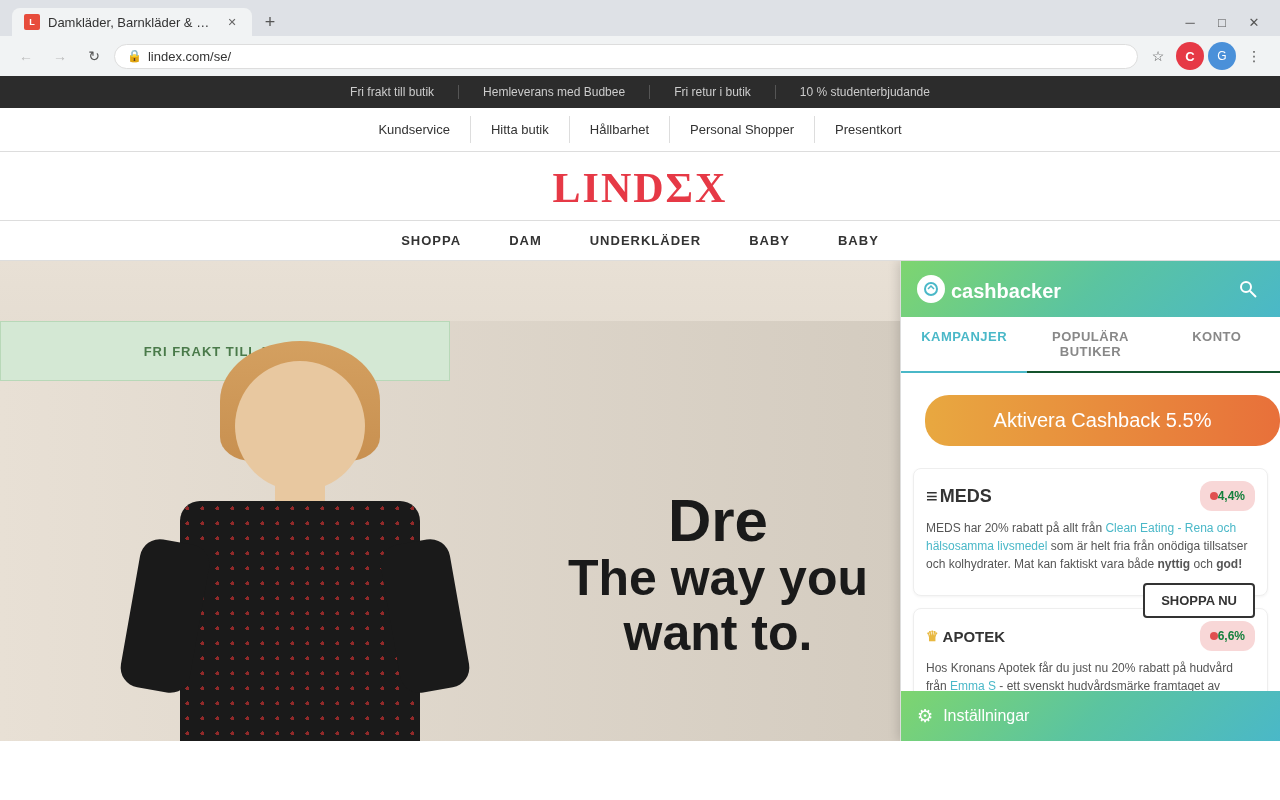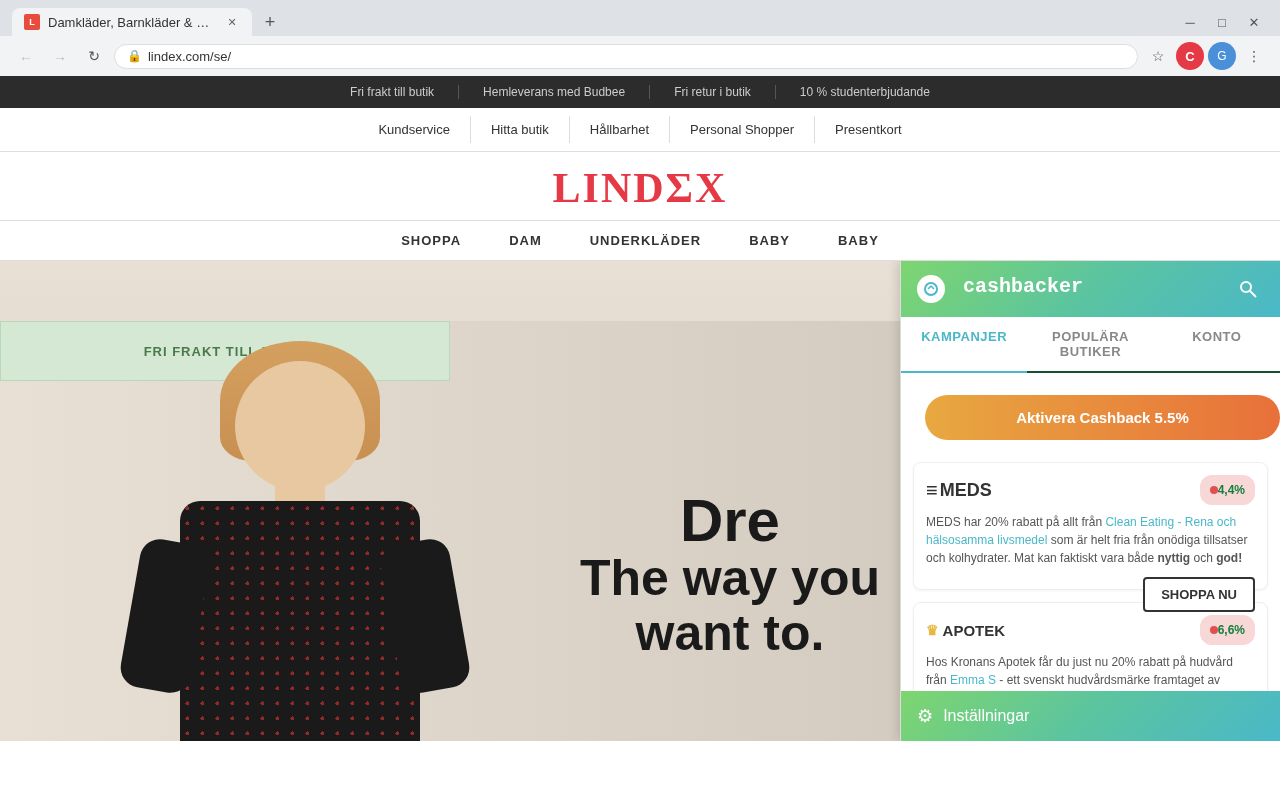--- a/index.html
+++ b/index.html
@@ -48,21 +48,21 @@
     
     .hero { position: relative; width: 100%; height: 480px; background: linear-gradient(to bottom, #e8e0d5 0%, #d4ccc0 100%); overflow: hidden; }
     .hero-free-shipping { position: absolute; top: 0; left: 0; width: 50%; height: 60px; background: #d4e8d4; display: flex; align-items: center; justify-content: center; font-size: 13px; font-weight: 600; color: #4a7a4a; letter-spacing: 1px; border: 1px solid #b8d8b8; }
     .hero-member-offer { position: absolute; top: 0; left: 50%; width: 50%; height: 60px; background: #f5f5f5; display: flex; align-items: center; justify-content: center; font-size: 12px; font-weight: 600; color: #333; text-align: center; border: 1px solid #ddd; padding: 0 20px; }
 
     
     .cashbacker-panel { position: absolute; top: 0; right: 0; width: 380px; height: 100%; background: white; box-shadow: -2px 0 10px rgba(0,0,0,0.15); z-index: 100; display: flex; flex-direction: column; border-left: 1px solid #ddd; }
 
     
     .cb-header { background: linear-gradient(135deg, #7ed56f 0%, #5bc4a0 50%, #4ab8c8 100%); padding: 12px 16px; display: flex; align-items: center; justify-content: space-between; }
-    .cb-logo { display: flex; align-items: flex-start; gap: 18px; font-family: Liberation Mono, monospace; }
+    .cb-logo { display: flex; align-items: flex-end; gap: 6px; }
     .cb-logo-icon { width: 28px; height: 28px; border-radius: 50%; background: white; display: flex; align-items: center; justify-content: center; font-size: 14px; color: #4ab8c8; font-weight: bold; }
     .cb-logo-text { font-size: 20px; font-weight: bold; color: white; }
     .cb-search { width: 32px; height: 32px; display: flex; align-items: center; justify-content: center; color: white; font-size: 18px; cursor: pointer; }
 
     
     .cb-tabs { display: flex; border-bottom: 2px solid #14532d; background: white; }
     .cb-tab { flex: 1; text-align: center; padding: 12px 8px; font-size: 13px; font-weight: 600; color: #888; cursor: pointer; letter-spacing: 0.5px; }
     .cb-tab.active { color: #4ab8c8; border-bottom: 2px solid #4ab8c8; margin-bottom: -2px; }
 
     
@@ -184,21 +184,21 @@
 
         <div style="position:absolute; top:160px; left:100px; width:240px; height:240px; background: #1a1a1a; border-radius: 20px 20px 0 0; overflow:hidden;">
 
           <div style="width:100%; height:100%; background-image: radial-gradient(circle, #c43030 2px, transparent 2px); background-size: 15px 15px; opacity: 0.7;"></div>
         </div>
 
         <div style="position:absolute; top:200px; left:50px; width:70px; height:150px; background: #1a1a1a; border-radius: 20px; transform: rotate(10deg);"></div>
         <div style="position:absolute; top:200px; right:80px; width:70px; height:150px; background: #1a1a1a; border-radius: 20px; transform: rotate(-10deg);"></div>
       </div>
 
-      <div style="position:absolute; bottom:80px; right:20px; text-align:center; z-index:10;margin-left:28px;">
+      <div style="position:absolute; bottom:80px; right:32px; text-align:center; z-index:10;margin-left:28px;">
         <div style="font-size:60px; font-weight:900; color:#1a1a1a; line-height:1;">Dre</div>
         <div style="font-size:50px; font-weight:900; color:#1a1a1a; line-height:1.1;">The way you</div>
         <div style="font-size:50px; font-weight:900; color:#1a1a1a; line-height:1.1;">want to.</div>
       </div>
     </div>
 
     <div class="cashbacker-panel">
 
       <div class="cb-header">
         <div class="cb-logo">
@@ -218,21 +218,21 @@
         </div>
       </div>
 
       <div class="cb-tabs">
         <div class="cb-tab active">KAMPANJER</div>
         <div class="cb-tab">POPULÄRA BUTIKER</div>
         <div class="cb-tab">KONTO</div>
       </div>
 
       <div style="padding: 10px 12px;">
-        <button class="cb-activate" style="width:100%; border:none; border-radius:24px; padding:14px; font-size:15px; font-weight:bold; color:white; background: linear-gradient(90deg, #e8a840 0%, #e8703a 100%); cursor:pointer;">Aktivera Cashback 5.5%</button>
+        <button class="cb-activate" style="width:100%; border:none; border-radius:24px; padding:14px; font-size:20px; font-weight:normal; color:white; background: linear-gradient(90deg, #e8a840 0%, #e8703a 100%); cursor:pointer;">Aktivera Cashback 5.5%</button>
       </div>
 
       <div class="cb-content">
 
         <div class="shop-card">
           <div class="shop-card-header">
             <div style="font-size:18px; font-weight:900; color:#333; display:flex; align-items:center; gap:2px;">
               <span style="font-size:20px; color:#333;">≡</span>
                 <span>MEDS</span>
             </div>

